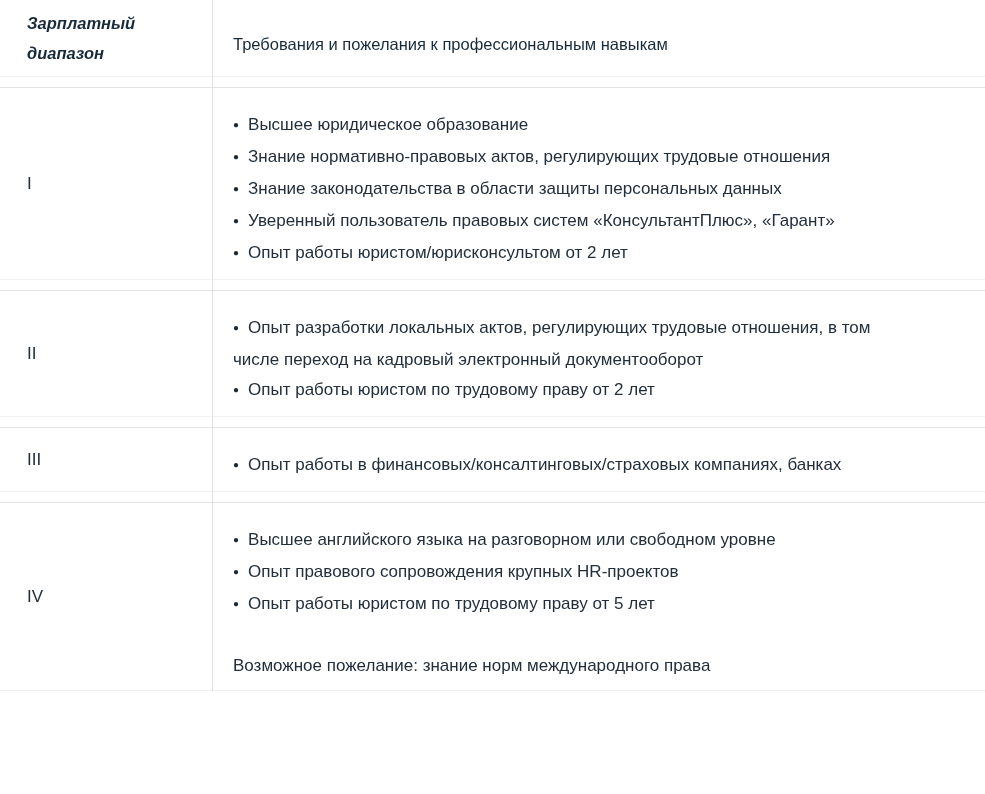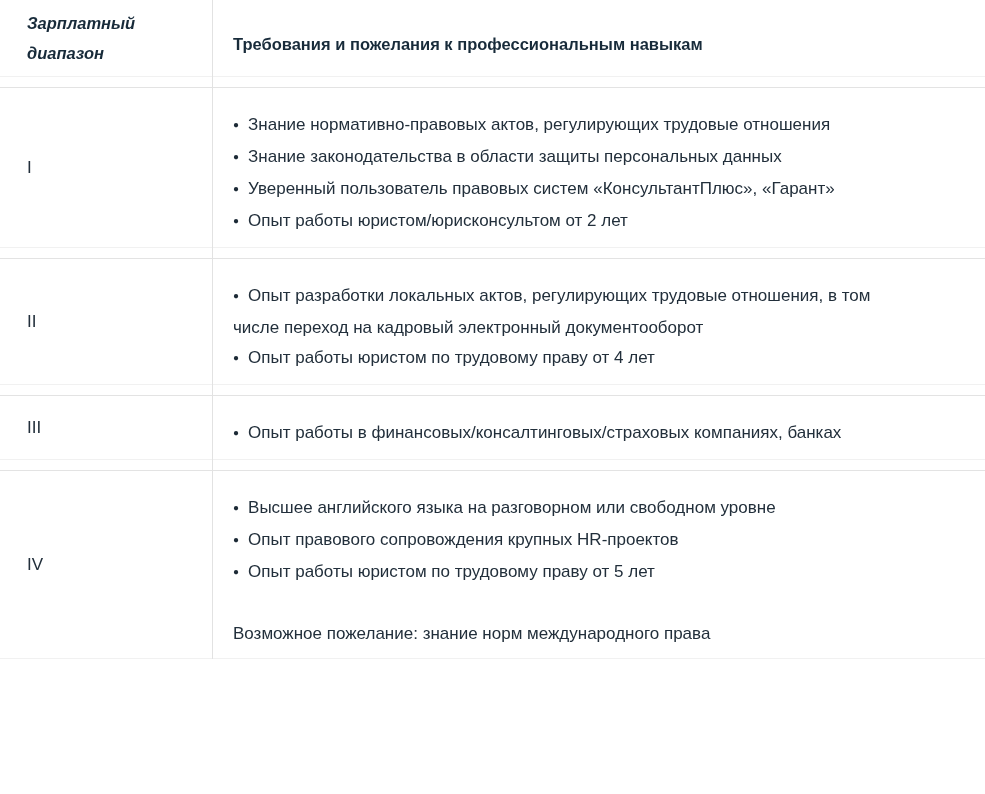--- a/index.html
+++ b/index.html
@@ -60,21 +60,21 @@
     color: #182b3a;
     line-height: 30px;
     font-style: italic;
   }
   .thead .cell-right {
     display: flex;
     align-items: center;
     padding-top: 20px;
     padding-bottom: 9px;
     font-size: 16.5px;
-    font-weight: 700;
+    font-weight: 400;
     color: #182b3a;
     line-height: 30px;
   }
   .item {
     line-height: 30px;
   }
   .bullet {
     font-size: 10px;
     margin-right: 9px;
     position: relative;
@@ -100,34 +100,35 @@
       <div class="cell cell-right">
         <span>Требования и пожелания к профессиональным навыкам</span>
       </div>
     </div>
 
     <div class="trow">
       <div class="cell cell-left">
         <span>I</span>
       </div>
       <div class="cell cell-right">
+        <div class="item"><span class="bullet">●</span><span>Высшее юридическое образование</span></div>
         <div class="item"><span class="bullet">●</span><span>Знание нормативно-правовых актов, регулирующих трудовые отношения</span></div>
         <div class="item"><span class="bullet">●</span><span>Знание законодательства в области защиты персональных данных</span></div>
         <div class="item"><span class="bullet">●</span><span>Уверенный пользователь правовых систем «КонсультантПлюс», «Гарант»</span></div>
         <div class="item"><span class="bullet">●</span><span>Опыт работы юристом/юрисконсультом от 2 лет</span></div>
       </div>
     </div>
 
     <div class="trow">
       <div class="cell cell-left">
         <span>II</span>
       </div>
       <div class="cell cell-right">
         <div class="item"><span class="bullet">●</span><span>Опыт разработки локальных актов, регулирующих трудовые отношения, в том числе переход на кадровый электронный документооборот</span></div>
-        <div class="item"><span class="bullet">●</span><span>Опыт работы юристом по трудовому праву от 4 лет</span></div>
+        <div class="item"><span class="bullet">●</span><span>Опыт работы юристом по трудовому праву от 2 лет</span></div>
       </div>
     </div>
 
     <div class="trow">
       <div class="cell cell-left">
         <span>III</span>
       </div>
       <div class="cell cell-right">
         <div class="item"><span class="bullet">●</span><span>Опыт работы в финансовых/консалтинговых/страховых компаниях, банках</span></div>
       </div>

